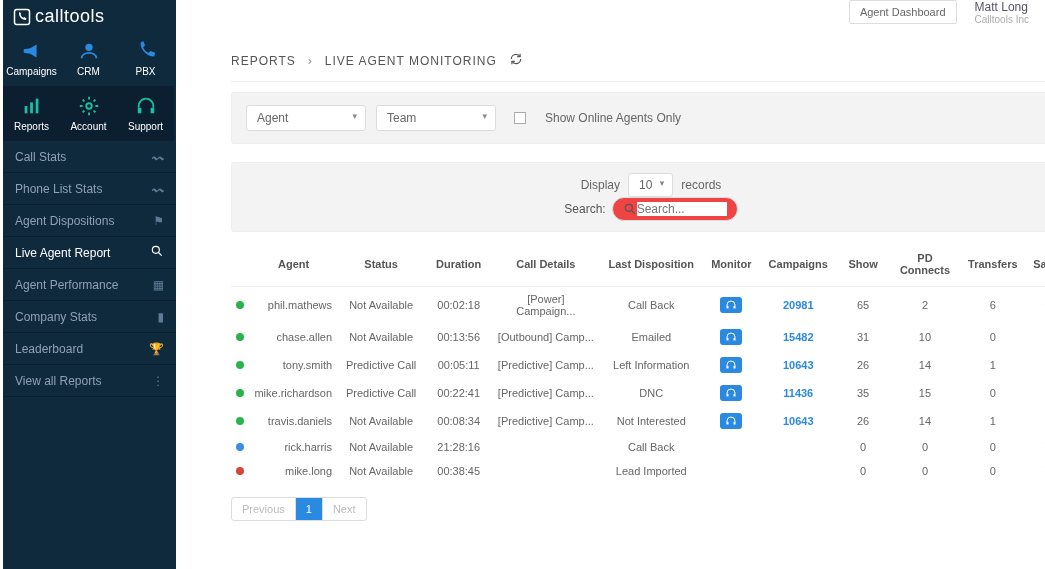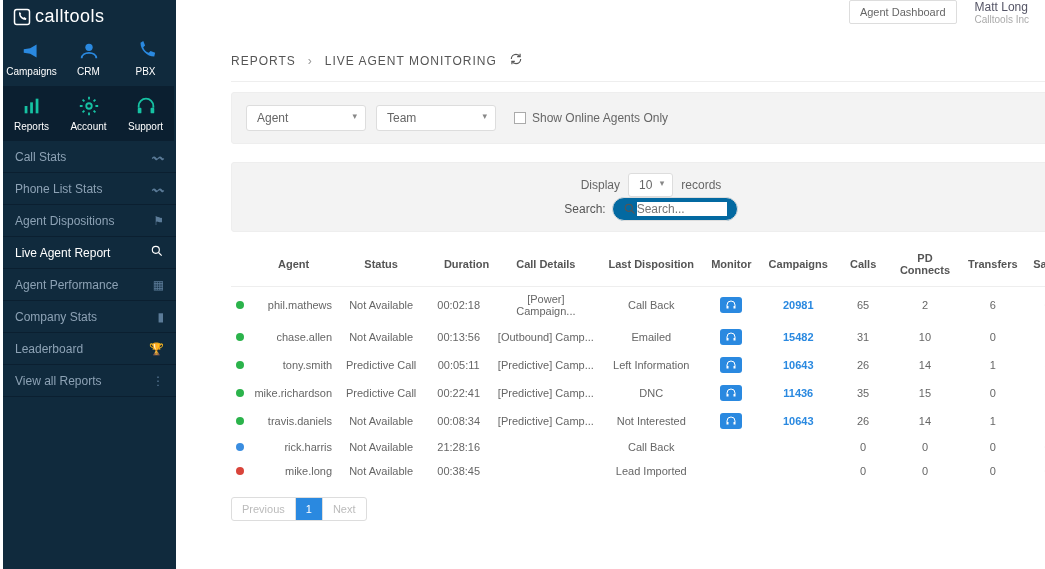--- a/index.html
+++ b/index.html
@@ -25,27 +25,27 @@
   .user-block .name { color:#556; font-size:12px; }
   .user-block .company { color:#aaa; font-size:10px; }
   .avatar { width:26px; height:26px; border-radius:50%; background:#16c2a3; color:#fff; font-size:12px; display:flex; align-items:center; justify-content:center; margin-left:16px; margin-top:2px;}
   .breadcrumb { margin-top:22px; padding-bottom:12px; display:flex; align-items:center; gap:12px; color:#555; font-size:12px; letter-spacing:1px; text-transform:uppercase; }
   .breadcrumb .chev { color:#999; }
   .breadcrumb .refresh svg{ width:14px; height:14px;}
   .hr { border-top:1px solid #eee; margin-bottom:10px;}
   .filterbar { background:#f3f3f3; border:1px solid #eee; padding:12px 14px; display:flex; align-items:center; gap:10px; border-radius:3px;}
   .select { border:1px solid #ddd; background:#fff; padding:5px 24px 5px 10px; border-radius:3px; font-size:12px; color:#666; position:relative; min-width:120px; }
   .select::after{content:"▾"; position:absolute; right:8px; color:#888; font-size:9px;}
-  .check-row { display:flex; align-items:center; gap:6px; color:#666; margin-left:8px;text-align:right;}
+  .check-row { display:flex; align-items:center; gap:19px; color:#666; margin-left:8px;text-align:right;}
   .check-box { width:12px; height:12px; border:1px solid #aaa; background:#fff; display:inline-block;}
   .ctrlbar { background:#f3f3f3; border:1px solid #eee; padding:10px 14px; display:flex; align-items:center; justify-content:space-between; border-radius:3px; margin-top:18px;flex-direction:column;}
   .ctrlbar .left { display:flex; align-items:center; gap:8px; color:#666;}
   .ctrlbar .select.small{ min-width:44px; padding:4px 20px 4px 10px;}
   .searchwrap{ display:flex; align-items:center; gap:6px; color:#555;}
-  .searchbox{ border:1px solid #ddd; background:#0369a1; border-radius:14px; padding:4px 10px; display:flex; align-items:center;}
+  .searchbox{ border:1px solid #ddd; background:#ef4444; border-radius:14px; padding:4px 10px; display:flex; align-items:center;}
   .searchbox input{ border:none; outline:none; font-size:12px; width:90px; color:#888;}
   .table { width:100%; margin-top:10px; border-collapse:collapse; }
   .table th{ font-size:11px; font-weight:bold; color:#555; text-align:center; padding:10px 4px; border-bottom:1px solid #eee;}
   .table td{ font-size:11px; color:#666; text-align:center; padding:6px 4px; }
   .dot{ width:8px; height:8px; border-radius:50%; display:inline-block; }
   .dot.green{ background:#2bb34b;}
   .dot.blue{ background:#3a8de0;}
   .dot.red{ background:#d9443a;}
   .monitor-btn{ display:inline-flex; width:22px; height:16px; background:#2a89e0; border-radius:3px; align-items:center; justify-content:center;}
   .monitor-btn svg{width:12px;height:12px;}
@@ -200,26 +200,26 @@
       </div>
     </div>
   </div>
 
   <table class="table">
     <thead>
         <tr id="thead-row">
           <th style="width: 18px;"></th>
           <th style="width: 72px;">Agent</th>
           <th style="width: 85px;">Status</th>
-          <th style="width: 68px; text-align: right;">Duration</th>
+          <th style="width: 68px;">Duration</th>
           <th style="width: 104px;">Call Details</th>
           <th style="width: 104px;">Last Disposition</th>
           <th style="width: 54px;">Monitor</th>
           <th style="width: 78px;">Campaigns</th>
-          <th style="width: 50px;">Calls</th>
+          <th style="width: 50px;">Show</th>
           <th style="width: 72px;">PD Connects</th>
           <th style="width: 62px;">Transfers</th>
           <th style="width: 46px;">Sales</th>
         </tr>
       </thead>
     <tbody id="tbody">
         <tr>
           <td><span class="dot green"></span></td>
           <td class="agent">phil.mathews</td>
           <td>Not Available</td>

